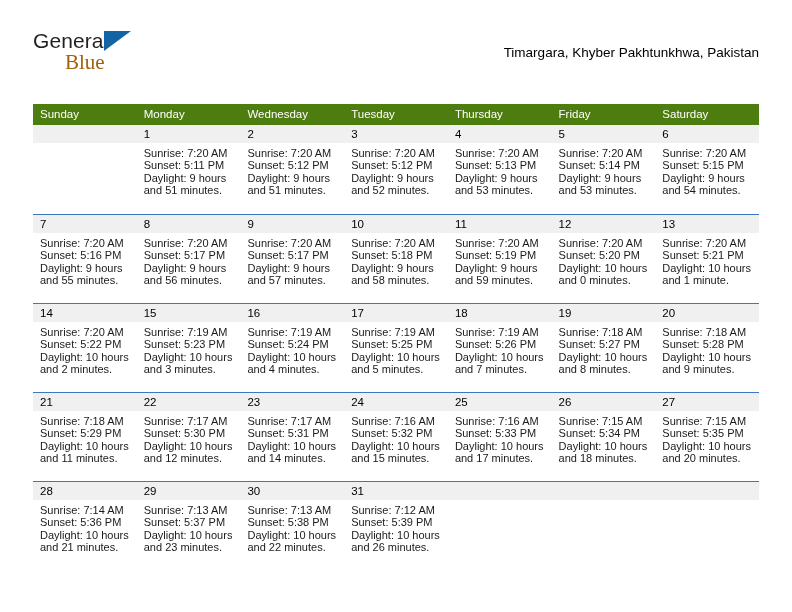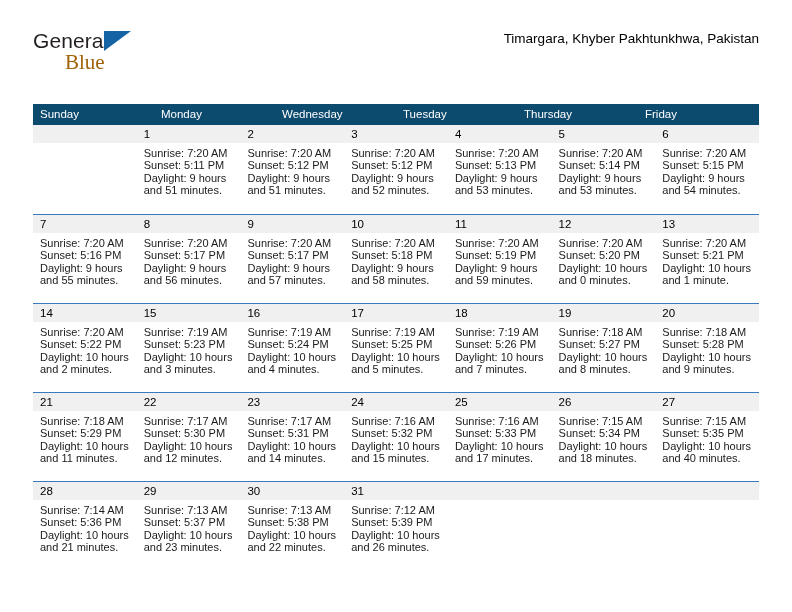--- a/index.html
+++ b/index.html
@@ -77,35 +77,35 @@
   .cal-title {
     font-size: 26px;
     color: #000;
     line-height: 30px;
     white-space: nowrap;
   }
   .cal-subtitle {
     font-size: 13.5px;
     color: #000;
     line-height: 18px;
-    margin-top: 3px;
+    margin-top: 17px;
     white-space: nowrap;
   }
 
   
   .calendar {
     position: absolute;
     left: 33px;
     top: 104px;
     width: 726px;
   }
 
   .weekdays {
     display: flex;
-    background: #0c4a6e;
+    background: #4d7c0f;
     height: 21px;
   }
   .weekday {
     flex: 1 1 0;
     color: #ffffff;
     font-size: 11.5px;
     line-height: 21px;
     padding-left: 7px;
     box-sizing: border-box;
     white-space: nowrap;
@@ -169,20 +169,21 @@
   </div>
 
   <div class="calendar">
     <div class="weekdays">
         <div class="weekday">Sunday</div>
         <div class="weekday">Monday</div>
         <div class="weekday">Wednesday</div>
         <div class="weekday">Tuesday</div>
         <div class="weekday">Thursday</div>
         <div class="weekday">Friday</div>
+        <div class="weekday">Saturday</div>
       </div>
     <div id="weeks">
         <div class="week">
           <div class="day empty">
             <div class="day-num"></div>
           </div>
           <div class="day">
             <div class="day-num">1</div>
             <div class="day-info">
               <div>Sunrise: 7:20 AM</div>
@@ -421,21 +422,21 @@
               <div>Daylight: 10 hours</div>
               <div>and 18 minutes.</div>
             </div>
           </div>
           <div class="day">
             <div class="day-num">27</div>
             <div class="day-info">
               <div>Sunrise: 7:15 AM</div>
               <div>Sunset: 5:35 PM</div>
               <div>Daylight: 10 hours</div>
-              <div>and 40 minutes.</div>
+              <div>and 20 minutes.</div>
             </div>
           </div>
         </div>
         <div class="week">
           <div class="day">
             <div class="day-num">28</div>
             <div class="day-info">
               <div>Sunrise: 7:14 AM</div>
               <div>Sunset: 5:36 PM</div>
               <div>Daylight: 10 hours</div>

